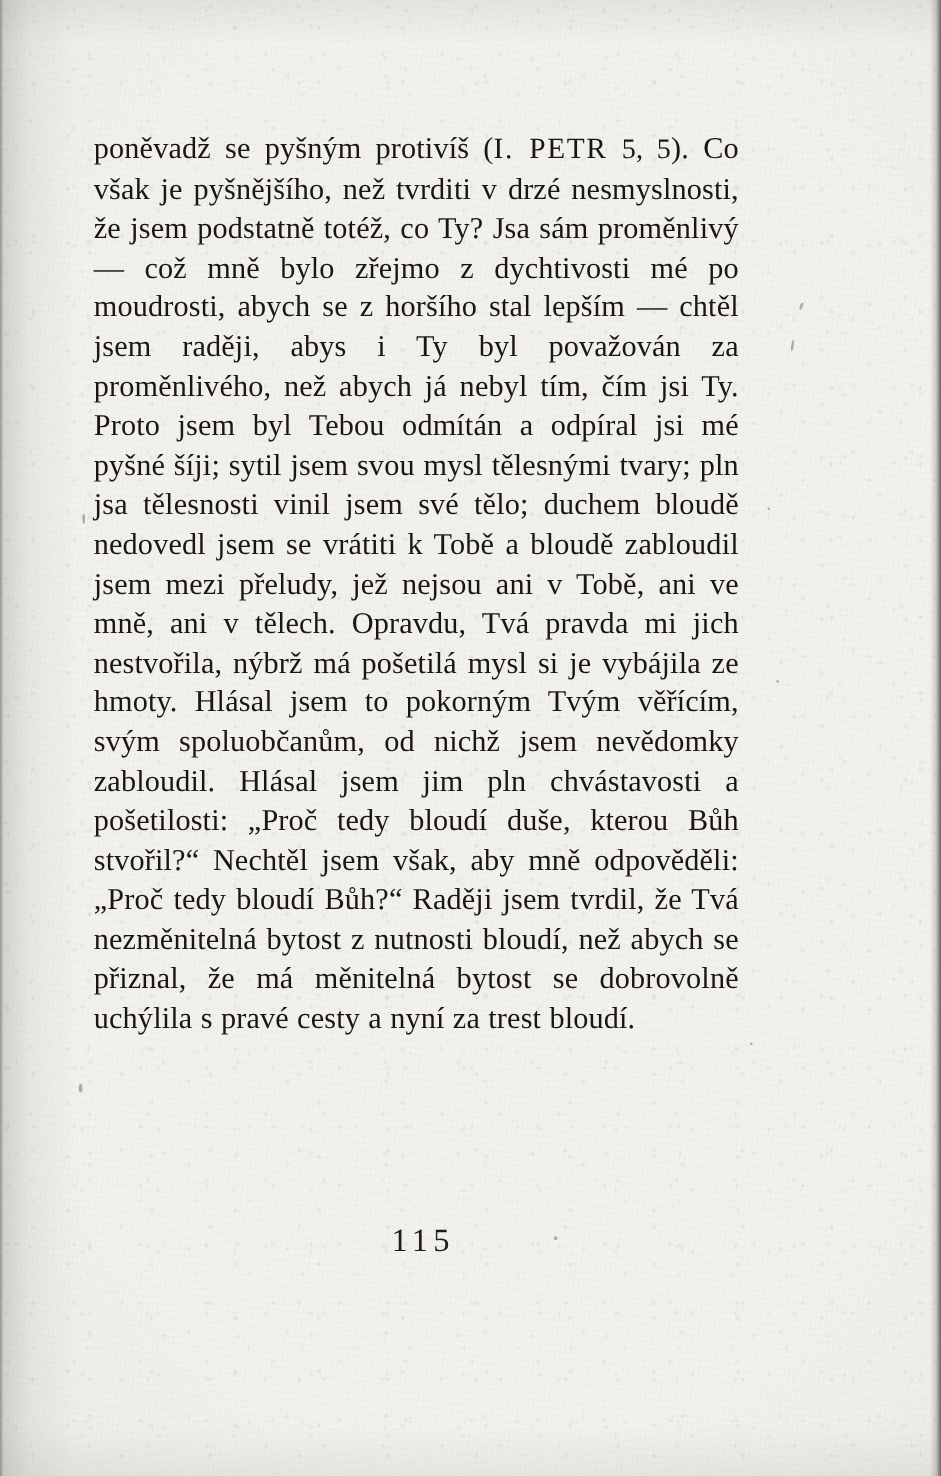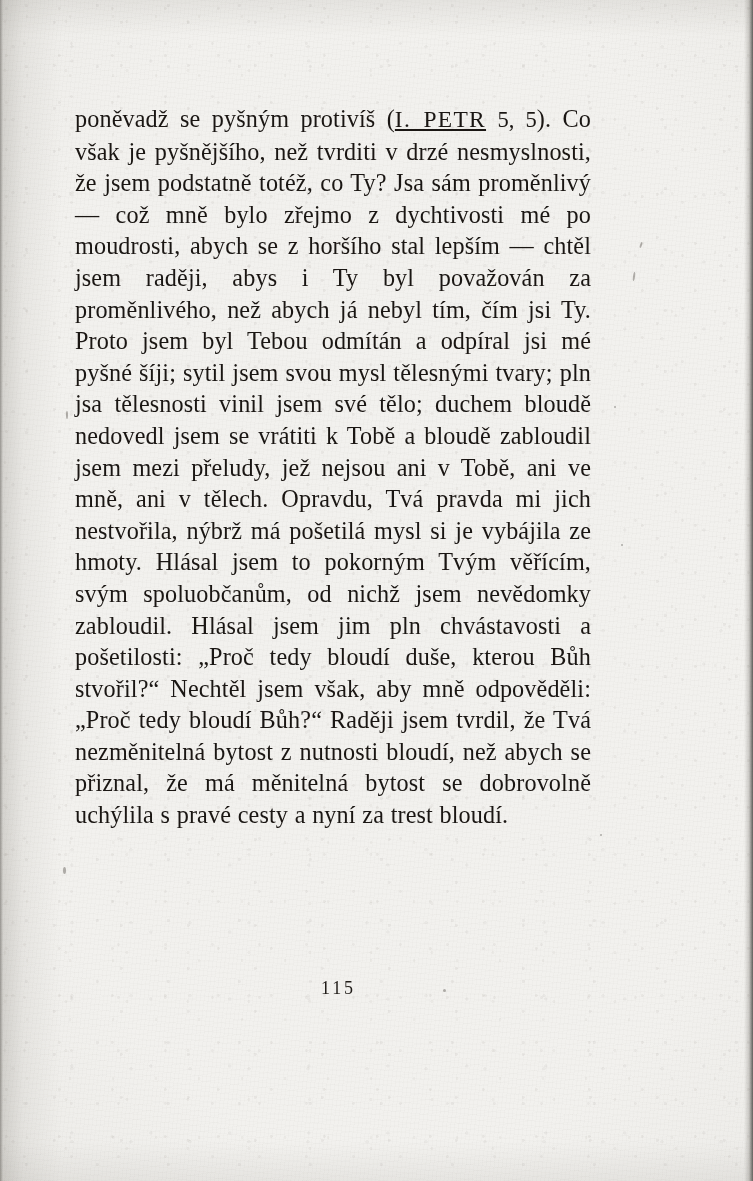--- a/index.html
+++ b/index.html
@@ -104,35 +104,34 @@
   }
 
   .para.indented {
     text-indent: 21px;
   }
 
   .smallcaps {
     font-variant: small-caps;
     letter-spacing: 0.055em;
     font-size: 0.97em;
-    text-decoration: underline;
   }
 
   
   .osf {
     font-size: 0.93em;
   }
 
   .folio {
     position: absolute;
     top: 978px;
     left: 0;
     width: 677px;
     text-align: center;
-    font-size: 18px;
+    font-size: 26px;
     letter-spacing: 0.16em;
     color: #201c18;
     font-variant: small-caps;
   }
 
   
   .speck {
     position: absolute;
     background: rgba(90,86,80,0.45);
     border-radius: 50%;

